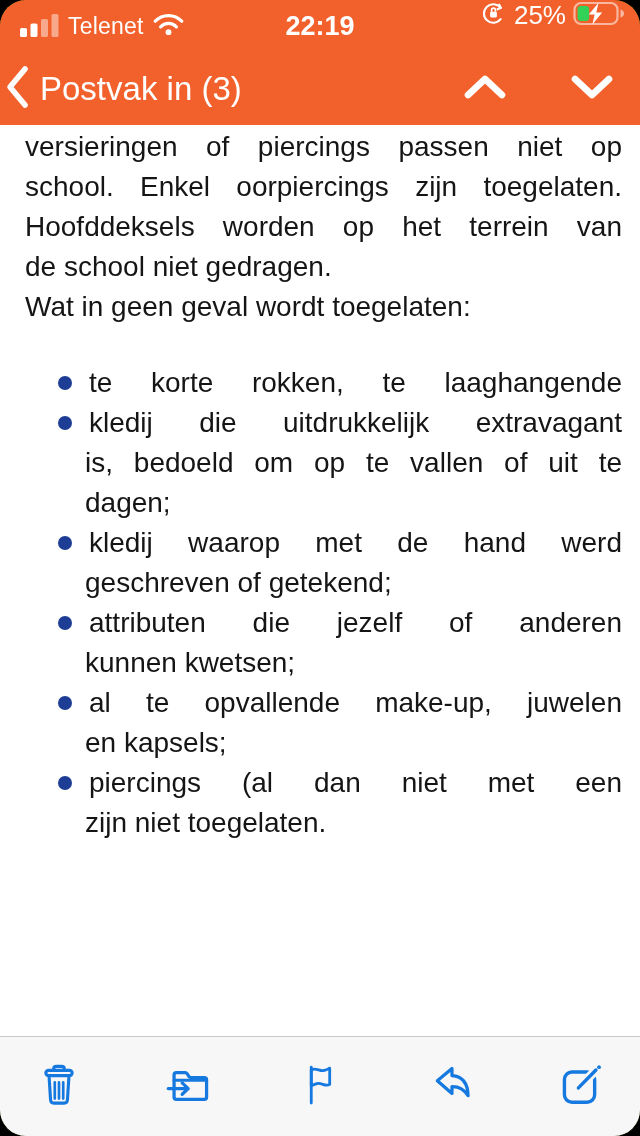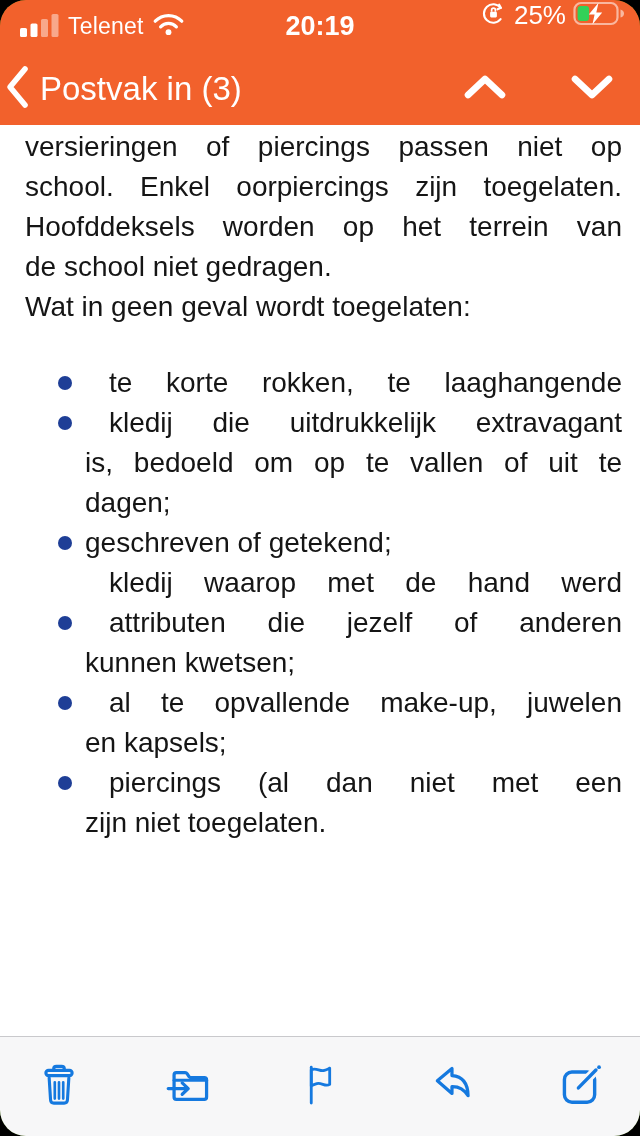--- a/index.html
+++ b/index.html
@@ -29,21 +29,21 @@
   }
   .jl{text-align:justify;text-align-last:justify;white-space:nowrap;}
   .jl.last{text-align-last:left;}
   .intro{}
   ul.bullets{list-style:none;margin:36px 0 0 0;padding:0;}
   ul.bullets li{position:relative;padding-left:60px;}
   ul.bullets li::before{
     content:"";position:absolute;left:33px;top:13px;width:14px;height:14px;border-radius:50%;
     background:var(--bullet-blue,#1E3E96);
   }
-  ul.bullets li .jl.first{margin-left:24px;}
+  ul.bullets li .jl.first{margin-left:4px;}
   
   .toolbar{
     position:absolute;left:0;right:0;bottom:0;height:100px;
     background:#f7f7f8;border-top:1px solid #c9c9cc;
     display:flex;align-items:center;justify-content:space-between;padding:0 30px;
   }
   .tool-btn{width:58px;height:64px;display:flex;align-items:center;justify-content:center;cursor:pointer;background:none;border:none;padding:0;}
   .tool-btn svg{stroke:var(--toolbar-blue,#1579DF);}
 </style>
 </head>
@@ -65,21 +65,21 @@
         </span>
         <span class="sb-carrier">Telenet</span>
         <span>
           <svg width="33" height="24" viewBox="0 0 33 24" fill="none" stroke="#fff" stroke-width="3.2" stroke-linecap="round">
             <path d="M3.2 9.2 A 18.5 18.5 0 0 1 29.8 9.2"></path>
             <path d="M8.6 14.8 A 11 11 0 0 1 24.4 14.8"></path>
             <circle cx="16.5" cy="20.2" r="2.9" fill="#fff" stroke="none"></circle>
           </svg>
         </span>
       </div>
-      <div class="sb-time">20:19</div>
+      <div class="sb-time">22:19</div>
       <div class="sb-right">
         <span>
           <svg width="27" height="27" viewBox="0 0 27 27" fill="none">
             <path d="M20.6 19.2 A 9.3 9.3 0 1 1 20.6 7.8" stroke="#fff" stroke-width="2.1" stroke-linecap="round"></path>
             <path d="M19.2 4.7 L21 7.9 L17.5 9.3" stroke="#fff" stroke-width="2.1" stroke-linecap="round" stroke-linejoin="round"></path>
             <rect x="10.1" y="11.8" width="6.8" height="5.6" rx="1.1" fill="#fff"></rect>
             <path d="M11.6 11.8 V10.2 Q11.6 8.2 13.5 8.2 Q15.4 8.2 15.4 10.2 V11.8" stroke="#fff" stroke-width="1.7" fill="none"></path>
           </svg>
         </span>
         <span class="sb-percent">25%</span>
@@ -133,22 +133,22 @@
     <ul class="bullets" id="bullets">
         <li>
           <div class="jl first">te korte rokken, te laaghangende</div>
         </li>
         <li>
           <div class="jl first">kledij die uitdrukkelijk extravagant</div>
           <div class="jl">is, bedoeld om op te vallen of uit te</div>
           <div class="jl last">dagen;</div>
         </li>
         <li>
+          <div class="jl first">kledij waarop met de hand werd</div>
           <div class="jl last">geschreven of getekend;</div>
-          <div class="jl first">kledij waarop met de hand werd</div>
         </li>
         <li>
           <div class="jl first">attributen die jezelf of anderen</div>
           <div class="jl last">kunnen kwetsen;</div>
         </li>
         <li>
           <div class="jl first">al te opvallende make-up, juwelen</div>
           <div class="jl last">en kapsels;</div>
         </li>
         <li>

